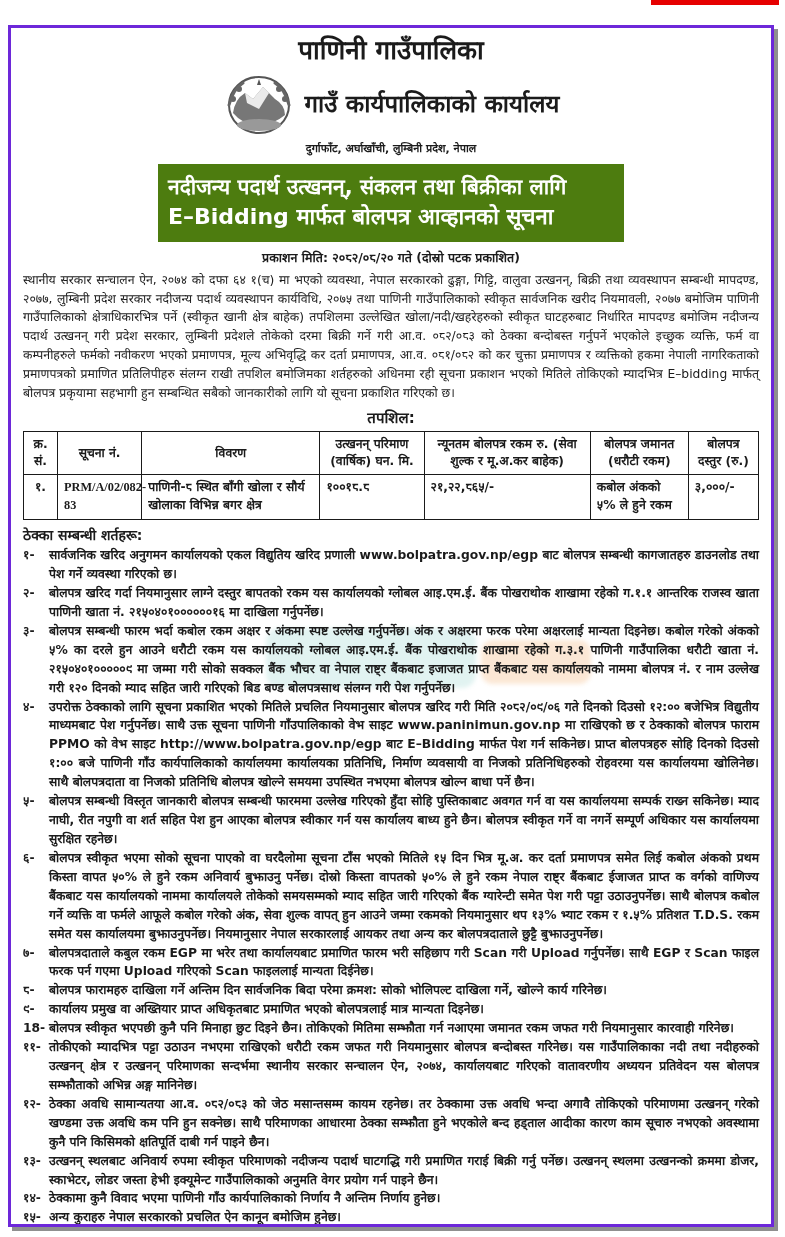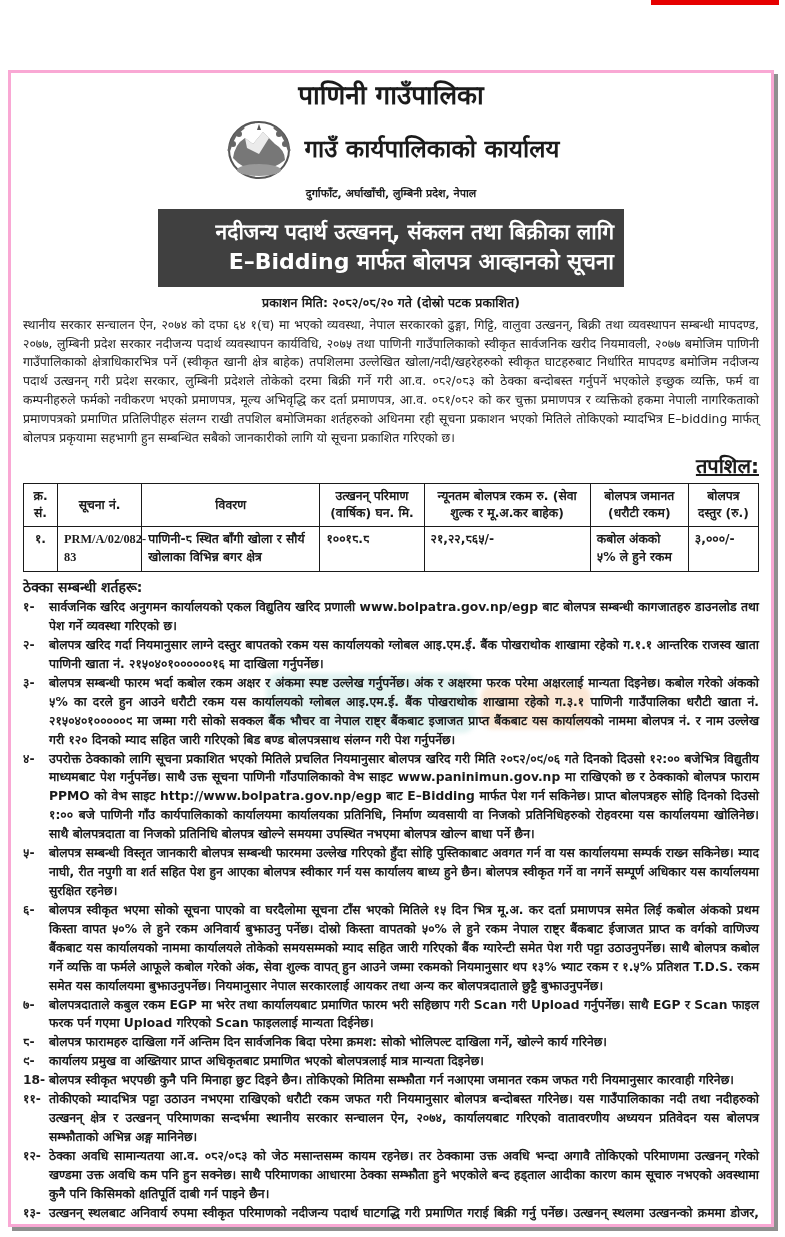--- a/index.html
+++ b/index.html
@@ -4,41 +4,41 @@
 <style>
   html,body{margin:0;padding:0;}
   body{
     width:785px;height:1237px;position:relative;background:#ffffff;
     font-family:"DejaVu Sans","Liberation Sans",sans-serif;
     color:#1b1b1b;-webkit-font-smoothing:antialiased;
   }
   .red-strip{position:absolute;top:0;right:6px;width:128px;height:5px;background:#e60000;}
   .frame{
     position:absolute;top:25px;left:8px;right:11px;bottom:10px;
-    border:3px solid #f9a8d4;box-shadow:4px 4px 0 #8f8f8f;
-    background:#fff;padding:6px 12px 12px 12px;box-sizing:border-box;overflow:hidden;margin-top:45px;
+    border:3px solid #6d28d9;box-shadow:4px 4px 0 #8f8f8f;
+    background:#fff;padding:6px 12px 12px 12px;box-sizing:border-box;overflow:hidden;
   }
   
   .hdr{position:relative;text-align:center;}
   .hdr-title{font-size:26px;font-weight:bold;line-height:1.25;}
   .hdr-row{position:relative;display:flex;align-items:center;justify-content:center;gap:10px;margin-top:2px;}
   .emblem{width:72px;height:68px;flex:0 0 auto;}
   .hdr-office{font-size:24px;font-weight:bold;}
   .hdr-addr{font-size:11px;font-weight:bold;margin-top:3px;}
   
   .banner{
-    background:#404040;color:#ffffff;width:446px;margin:9px auto 0 auto;
-    padding:8px 10px 10px 10px;text-align:right;
+    background:#4d7c0f;color:#ffffff;width:446px;margin:9px auto 0 auto;
+    padding:8px 10px 10px 10px;text-align:left;
   }
   .banner-l1{font-size:21px;font-weight:bold;line-height:1.45;}
   .banner-l2{font-size:22px;font-weight:bold;line-height:1.35;}
   .pubdate{text-align:center;font-size:12.5px;font-weight:bold;margin-top:7px;}
   
   .intro{font-size:12.3px;font-weight:400;text-align:justify;line-height:1.54;margin-top:5px;}
-  .tapasil{text-align:right;font-size:20px;font-weight:bold;margin:4px 0 4px 0;text-decoration:underline;}
+  .tapasil{text-align:center;font-size:15px;font-weight:bold;margin:4px 0 4px 0;}
   
   table.detail{border-collapse:collapse;width:100%;table-layout:fixed;}
   table.detail th,table.detail td{
     border:1.6px solid #1a1a1a;padding:4px 6px;font-size:12.3px;vertical-align:middle;
   }
   table.detail th{font-weight:bold;text-align:center;line-height:1.4;}
   table.detail td{font-weight:600;vertical-align:top;line-height:1.45;}
   .c0{width:34px;} .c1{width:84px;} .c2{width:178px;} .c3{width:104px;}
   .c4{width:166px;} .c5{width:98px;} .c6{width:70px;}
   td.center{text-align:center;}
@@ -179,18 +179,22 @@
       </div>
     <div class="cond">
         <span class="num">१२-</span>
         <span class="txt">ठेक्का अवधि सामान्यतया आ.व. ०८२/०८३ को जेठ मसान्तसम्म कायम रहनेछ। तर ठेक्कामा उक्त अवधि भन्दा अगावै तोकिएको परिमाणमा उत्खनन् गरेको खण्डमा उक्त अवधि कम पनि हुन सक्नेछ। साथै परिमाणका आधारमा ठेक्का सम्झौता हुने भएकोले बन्द हड्ताल आदीका कारण काम सूचारु नभएको अवस्थामा कुनै पनि किसिमको क्षतिपूर्ति दाबी गर्न पाइने छैन।</span>
       </div>
     <div class="cond">
         <span class="num">१३-</span>
         <span class="txt">उत्खनन् स्थलबाट अनिवार्य रुपमा स्वीकृत परिमाणको नदीजन्य पदार्थ घाटगद्धि गरी प्रमाणित गराई बिक्री गर्नु पर्नेछ। उत्खनन् स्थलमा उत्खनन्को क्रममा डोजर, स्काभेटर, लोडर जस्ता हेभी इक्यूमेन्ट गाउँपालिकाको अनुमति वेगर प्रयोग गर्न पाइने छैन।</span>
       </div>
     <div class="cond">
+        <span class="num">१४-</span>
+        <span class="txt">ठेक्कामा कुनै विवाद भएमा पाणिनी गाँउ कार्यपालिकाको निर्णाय नै अन्तिम निर्णाय हुनेछ।</span>
+      </div>
+    <div class="cond">
         <span class="num">१५-</span>
         <span class="txt">अन्य कुराहरु नेपाल सरकारको प्रचलित ऐन कानून बमोजिम हुनेछ।</span>
       </div>
 
   </div>
 </div>
 
 </body></html>

